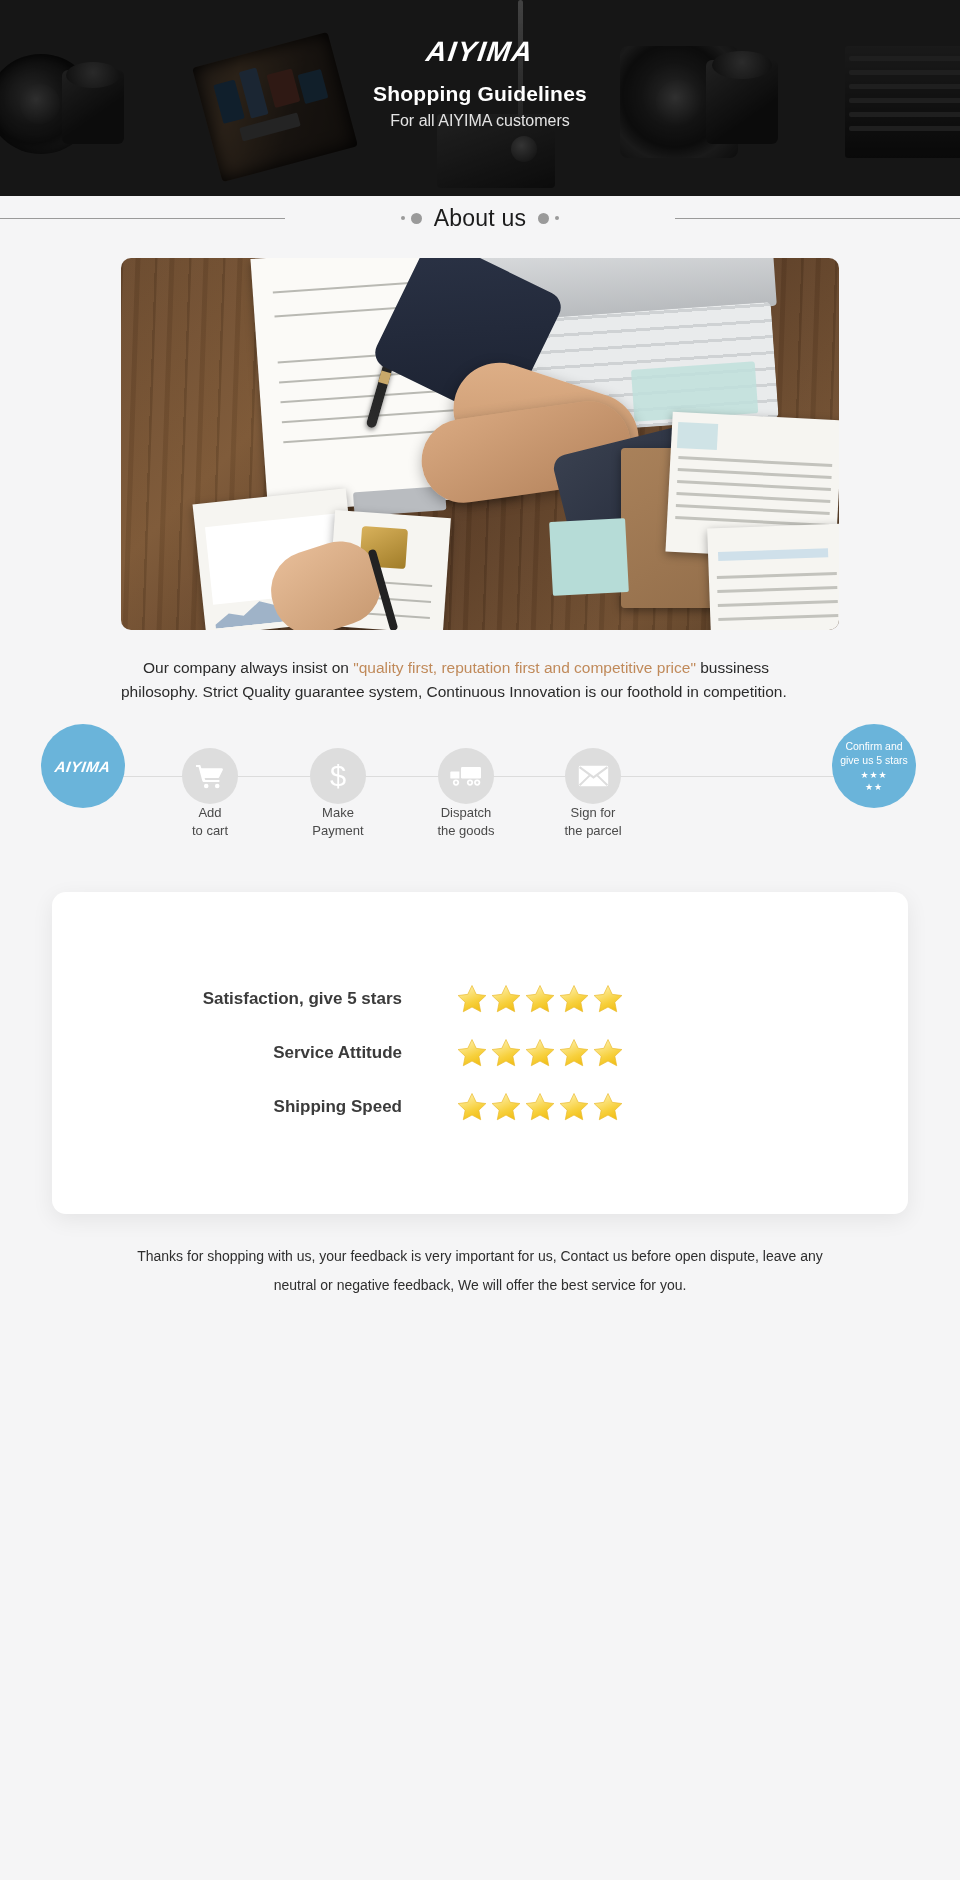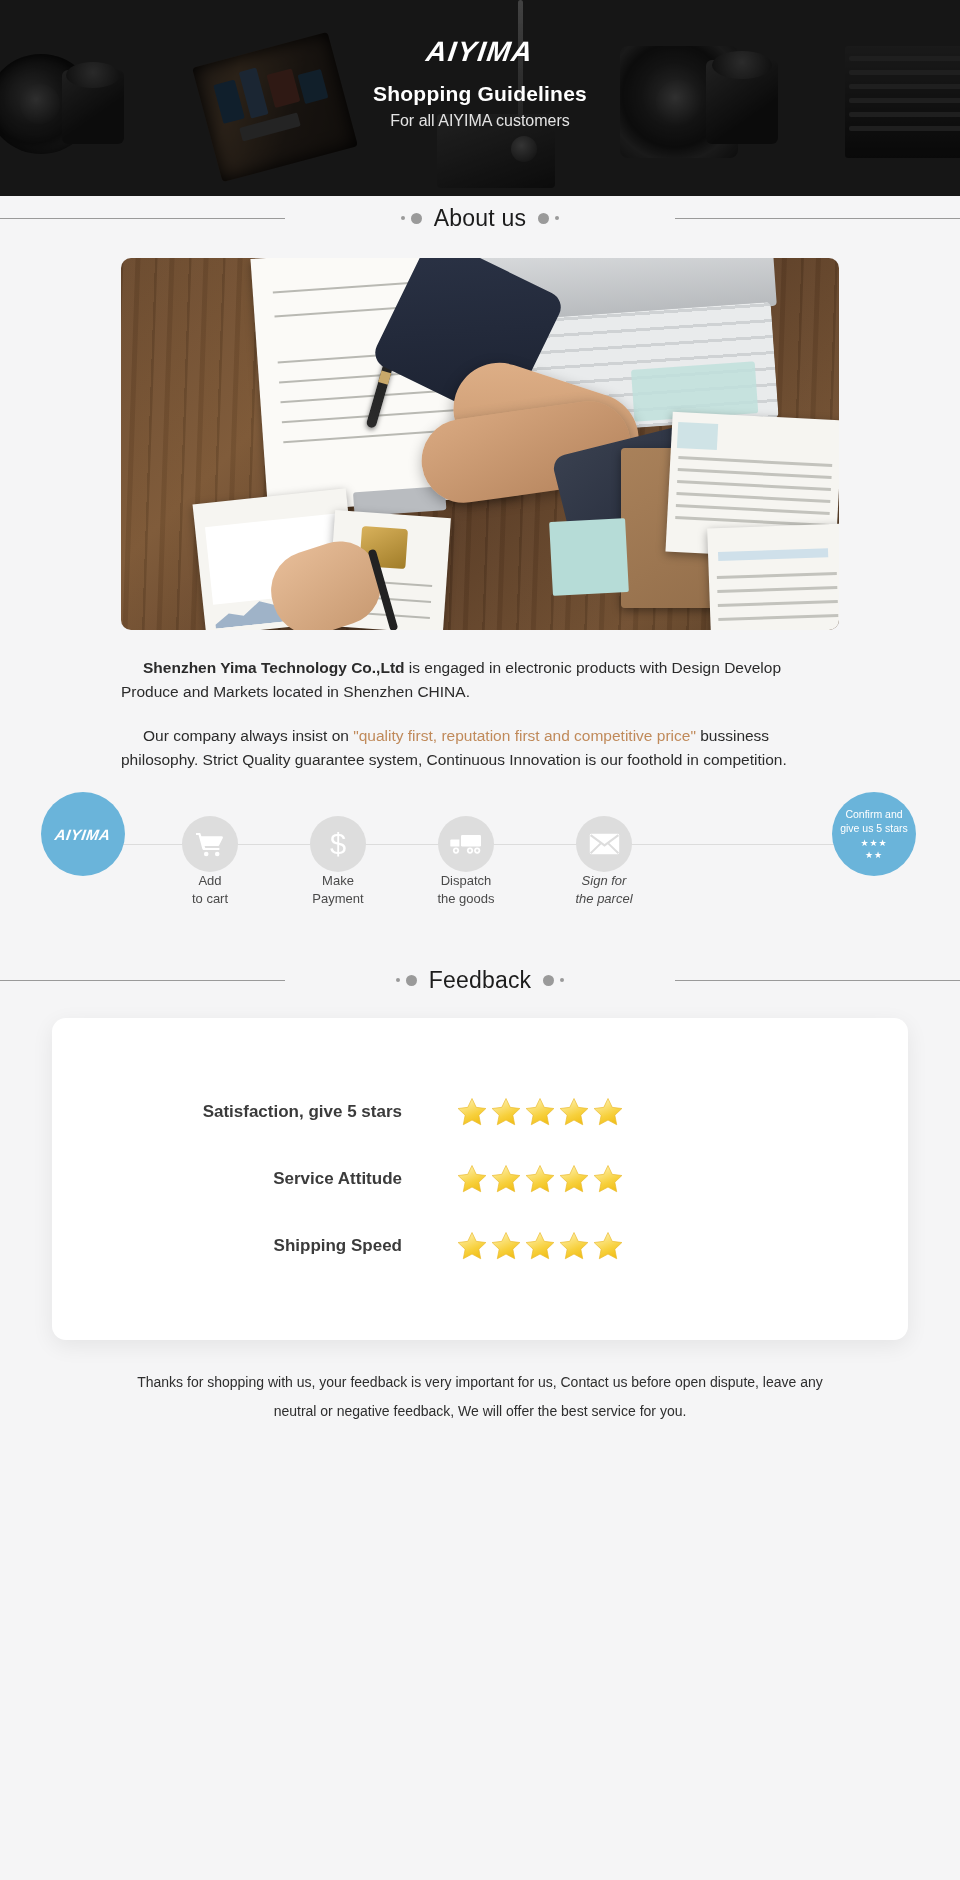--- a/index.html
+++ b/index.html
@@ -256,21 +256,20 @@
 
   
   .fb-card {
     width: 856px; height: 322px;
     margin: 16px auto 0;
     background: #ffffff;
     border-radius: 14px;
     box-shadow: 0 6px 22px rgba(0,0,0,.07);
     display: flex; flex-direction: column; justify-content: center;
     padding: 10px 0;
-    gap: 13px;
   }
   .fb-row {
     display: flex; align-items: center;
     height: 54px;
   }
   .fb-label {
     width: 350px; text-align: right; padding-right: 0;
     font-size: 17px; font-weight: 700; color: #3b3b3b;
   }
   .fb-stars { margin-left: 55px; display: flex; gap: 4px; }
@@ -391,23 +390,20 @@
       <div class="ln" style="top:68px"></div>
         <div class="ln" style="top:84px"></div>
       <div class="ln" style="top:100px"></div>
     </div>
     <div class="hand-c"></div>
     <div class="pen2"></div>
   </div>
 
   <div class="about-text">
     <p class="about-p">
-      <strong>Shenzhen Yima Technology Co.,Ltd</strong><span> is engaged in electronic products with Design Develop Produce and Markets located in Shenzhen CHINA.</span>
-    </p>
-    <p class="about-p">
       <span>Our company always insist on </span><span class="quote">"quality first, reputation first and competitive price"</span><span> bussiness philosophy. Strict Quality guarantee system, Continuous Innovation is our foothold in competition.</span>
     </p>
   </div>
 
 
   <div class="steps">
     <div class="steps-line"></div>
 
     <div class="step brand" style="left:28px;">
       <div class="circ">
@@ -450,21 +446,21 @@
           <circle class="icn" cx="20" cy="17.6" r="3.1"></circle>
           <circle cx="20" cy="17.6" r="1.3" fill="#dddddd"></circle>
           <circle class="icn" cx="27.2" cy="17.6" r="3.1"></circle>
           <circle cx="27.2" cy="17.6" r="1.3" fill="#dddddd"></circle>
         </svg>
       </div>
       <div class="lbl">Dispatch
 the goods</div>
     </div>
 
-    <div class="step" style="left:549px;font-style:italic;">
+    <div class="step" style="left:538px;">
       <div class="circ">
         <svg width="31" height="22" viewBox="0 0 31 22">
           <rect class="icn" x="0.8" y="0.8" width="29.4" height="20.4" rx="1.4"></rect>
           <path d="M1.6 2.2 L15.5 12.4 L29.4 2.2" fill="none" stroke="#dddddd" stroke-width="2.1"></path>
           <path d="M1.6 20.2 L11.8 10.4 M29.4 20.2 L19.2 10.4" fill="none" stroke="#dddddd" stroke-width="2"></path>
         </svg>
       </div>
       <div class="lbl">Sign for
 the parcel</div>
     </div>
@@ -472,33 +468,20 @@
     <div class="step last" style="left:819px;">
       <div class="circ">
         <span class="confirm-txt">Confirm and
 give us 5 stars</span>
         <span class="mini-stars">★★★</span>
         <span class="mini-stars second">★★</span>
       </div>
     </div>
   </div>
 
-  <div class="divider" style="margin-top:14px;">
-    <div class="line left"></div>
-    <div class="line right"></div>
-    <span class="grp l">
-      <span class="dot-sm"></span>
-      <span class="dot-lg"></span>
-    </span>
-    <span class="sec-title">Feedback</span>
-    <span class="grp r">
-      <span class="dot-lg"></span>
-      <span class="dot-sm"></span>
-    </span>
-  </div>
 
   <svg width="0" height="0" style="position:absolute" aria-hidden="true">
     <defs>
       <linearGradient id="goldgrad" x1="0" y1="0" x2="0.45" y2="1">
         <stop offset="0%" stop-color="#fff6c9"></stop>
         <stop offset="38%" stop-color="#fbe27a"></stop>
         <stop offset="72%" stop-color="#f7d03c"></stop>
         <stop offset="100%" stop-color="#f2c21f"></stop>
       </linearGradient>
     </defs>

